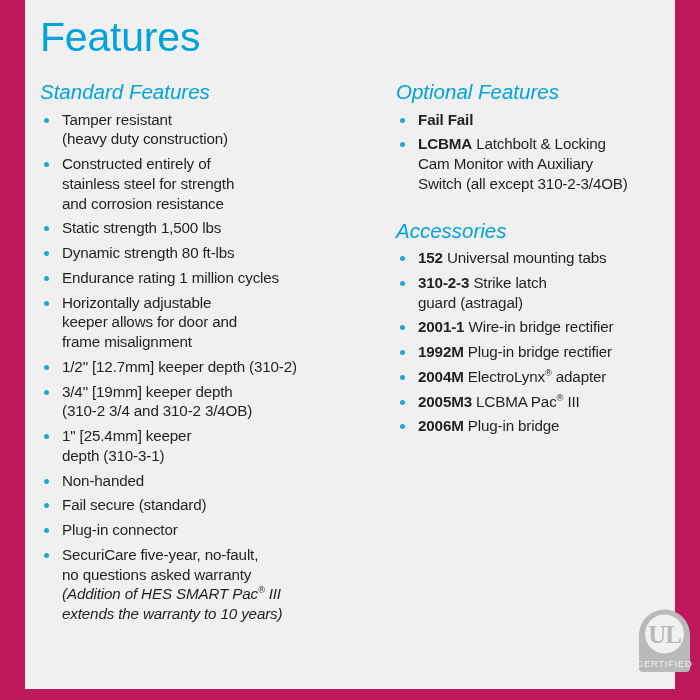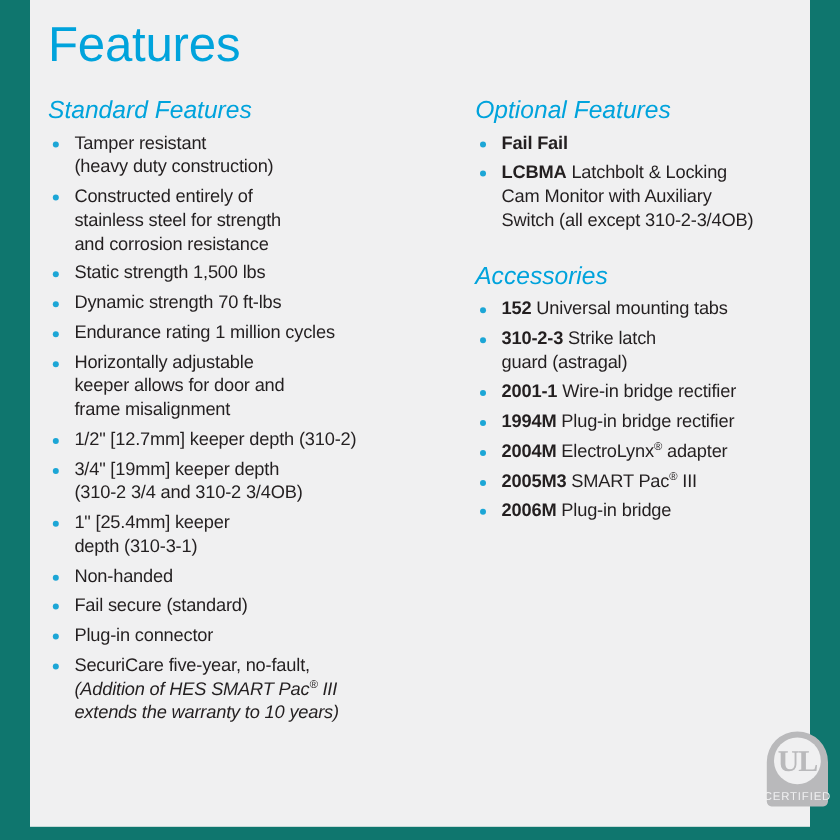--- a/index.html
+++ b/index.html
@@ -5,21 +5,21 @@
   * { margin:0; padding:0; box-sizing:border-box; }
   html, body {
     width:700px; height:700px;
     background:#ffffff;
     font-family:"Liberation Sans", sans-serif;
     overflow:hidden;
   }
   #page {
     position:relative;
     width:700px; height:700px;
-    background:#0f766e;
+    background:#be185d;
   }
   #panel {
     position:absolute;
     left:25px; top:0; width:650px; height:689px;
     background:#f0f0f1;
   }
   #content {
     position:absolute;
     left:0; top:0; width:650px; height:689px;
   }
@@ -103,21 +103,21 @@
             <span class="nowrapline">Constructed entirely of</span>
             <span class="nowrapline">stainless steel for strength</span>
             <span class="nowrapline">and corrosion resistance</span>
           </li>
 
           <li>
             <span class="nowrapline">Static strength 1,500 lbs</span>
           </li>
 
           <li>
-            <span class="nowrapline">Dynamic strength 70 ft-lbs</span>
+            <span class="nowrapline">Dynamic strength 80 ft-lbs</span>
           </li>
 
           <li>
             <span class="nowrapline">Endurance rating 1 million cycles</span>
           </li>
 
           <li>
             <span class="nowrapline">Horizontally adjustable</span>
             <span class="nowrapline">keeper allows for door and</span>
             <span class="nowrapline">frame misalignment</span>
@@ -144,20 +144,21 @@
           <li>
             <span class="nowrapline">Fail secure (standard)</span>
           </li>
 
           <li>
             <span class="nowrapline">Plug-in connector</span>
           </li>
 
           <li>
             <span class="nowrapline">SecuriCare five-year, no-fault,</span>
+            <span class="nowrapline">no questions asked warranty</span>
             <span class="nowrapline ital"><span>(Addition of HES SMART Pac</span><sup class="reg">®</sup><span> III</span></span>
             <span class="nowrapline ital">extends the warranty to 10 years)</span>
           </li>
 
         </ul>
       </div>
 
       <div class="col col-right">
 
         <div class="sec-title">Optional Features</div>
@@ -182,29 +183,29 @@
           <li>
             <span class="nowrapline"><span class="lead">310-2-3</span><span>Strike latch</span></span>
             <span class="nowrapline">guard (astragal)</span>
           </li>
 
           <li>
             <span class="nowrapline"><span class="lead">2001-1</span><span>Wire-in bridge rectifier</span></span>
           </li>
 
           <li>
-            <span class="nowrapline"><span class="lead">1994M</span><span>Plug-in bridge rectifier</span></span>
+            <span class="nowrapline"><span class="lead">1992M</span><span>Plug-in bridge rectifier</span></span>
           </li>
 
           <li>
             <span class="nowrapline"><span class="lead">2004M</span><span>ElectroLynx</span><sup class="reg">®</sup><span> adapter</span></span>
           </li>
 
           <li>
-            <span class="nowrapline"><span class="lead">2005M3</span><span>SMART Pac</span><sup class="reg">®</sup><span> III</span></span>
+            <span class="nowrapline"><span class="lead">2005M3</span><span>LCBMA Pac</span><sup class="reg">®</sup><span> III</span></span>
           </li>
 
           <li>
             <span class="nowrapline"><span class="lead">2006M</span><span>Plug-in bridge</span></span>
           </li>
 
         </ul>
       </div>
 
     </div>

